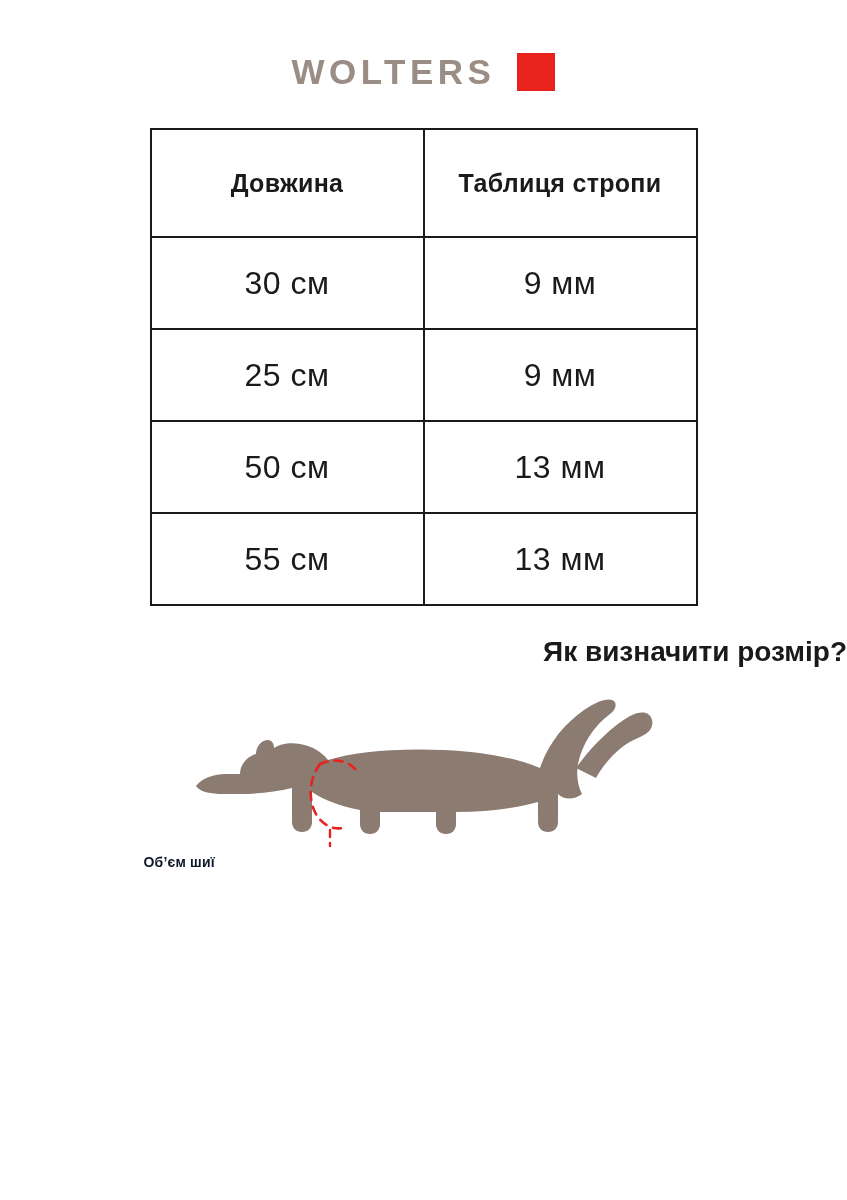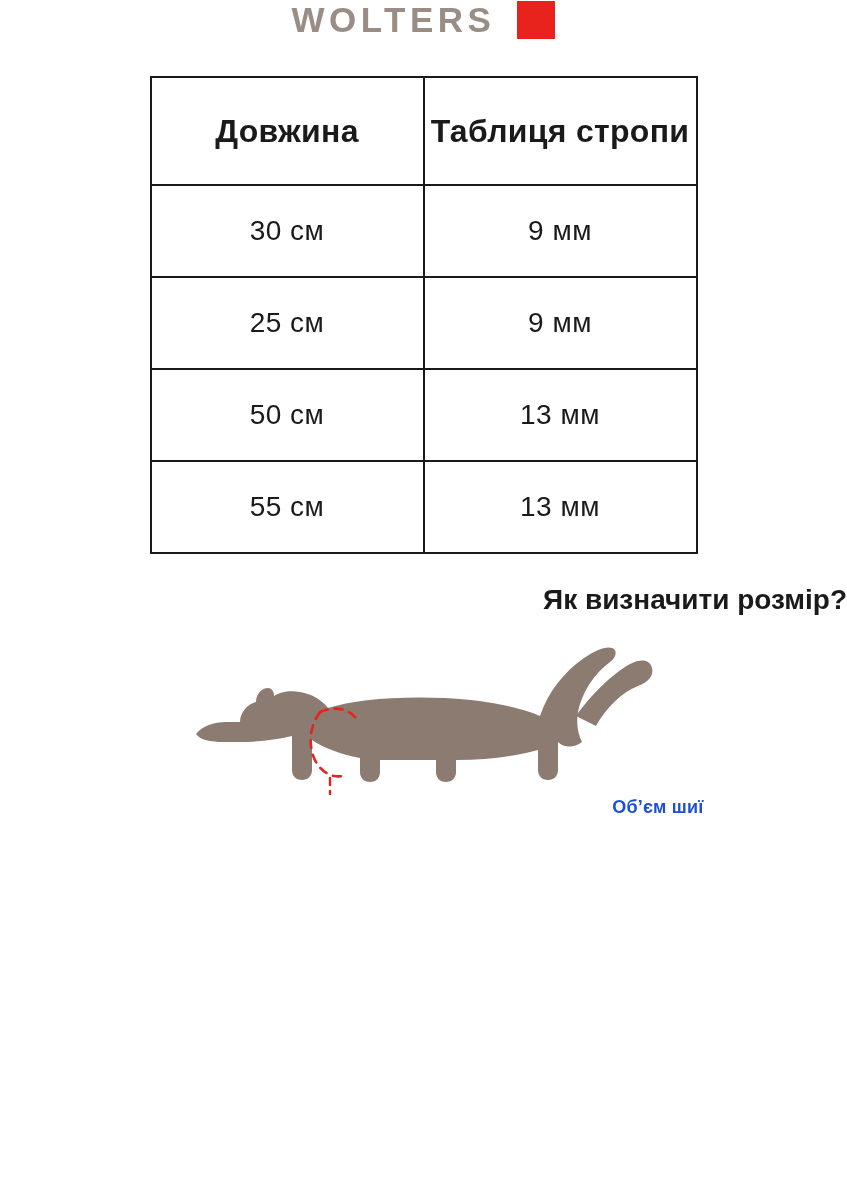--- a/index.html
+++ b/index.html
@@ -23,20 +23,21 @@
     padding: 0;
     position: relative;
   }
 
   
   .brand {
     display: flex;
     align-items: center;
     justify-content: center;
     gap: 22px;
+    margin-top: 52px;
   }
   .brand-word {
     font-family: "Liberation Sans", sans-serif;
     font-weight: bold;
     font-size: 35px;
     letter-spacing: 4.5px;
     color: #998d85;
   }
   .brand-square {
     width: 38px;
@@ -67,27 +68,27 @@
     table-layout: fixed;
   }
   table.size-table th,
   table.size-table td {
     border: 2px solid #1a1a1a;
     text-align: center;
     vertical-align: middle;
   }
   table.size-table th {
     height: 108px;
-    font-size: 32px;
+    font-size: 25px;
     font-weight: bold;
     letter-spacing: 0.3px;
   }
   table.size-table td {
     height: 92px;
-    font-size: 28px;
+    font-size: 32px;
     font-weight: normal;
     letter-spacing: 0.5px;
   }
   table.size-table col.c1 { width: 50%; }
   table.size-table col.c2 { width: 50%; }
 
   
   .howto {
     margin: 30px auto 0 auto;
     text-align: right;
@@ -102,24 +103,24 @@
     height: 190px;
     margin: 14px auto 0 auto;
   }
   .figure svg { display: block; }
 
   .caption {
     position: absolute;
     left: 0;
     right: 0;
     bottom: 2px;
-    text-align: right;
-    font-size: 18px;
-    font-weight: bold;
-    color: #1d4ed8;
+    text-align: left;
+    font-size: 14px;
+    font-weight: bold;
+    color: #0f172a;
     letter-spacing: 0.2px;
   }
 </style>
 </head>
 <body>
 
 <div class="page">
 
   <div class="brand">
     <span class="brand-word">WOLTERS</span>

